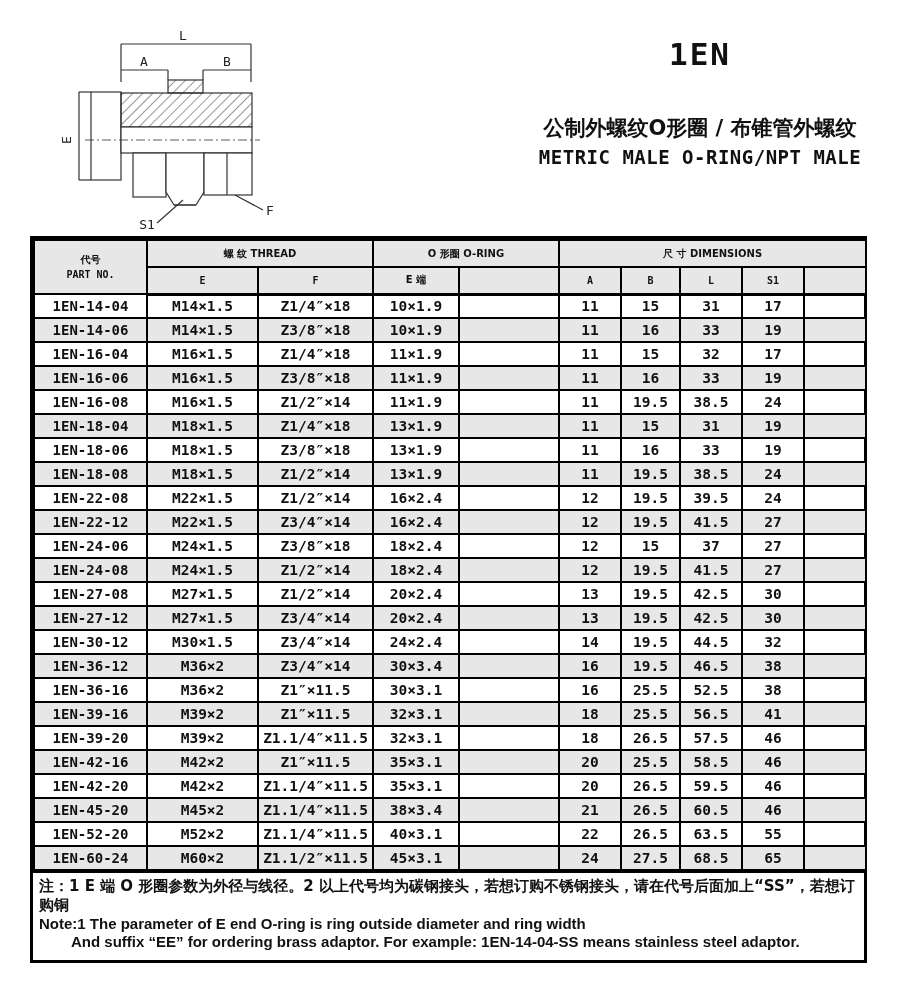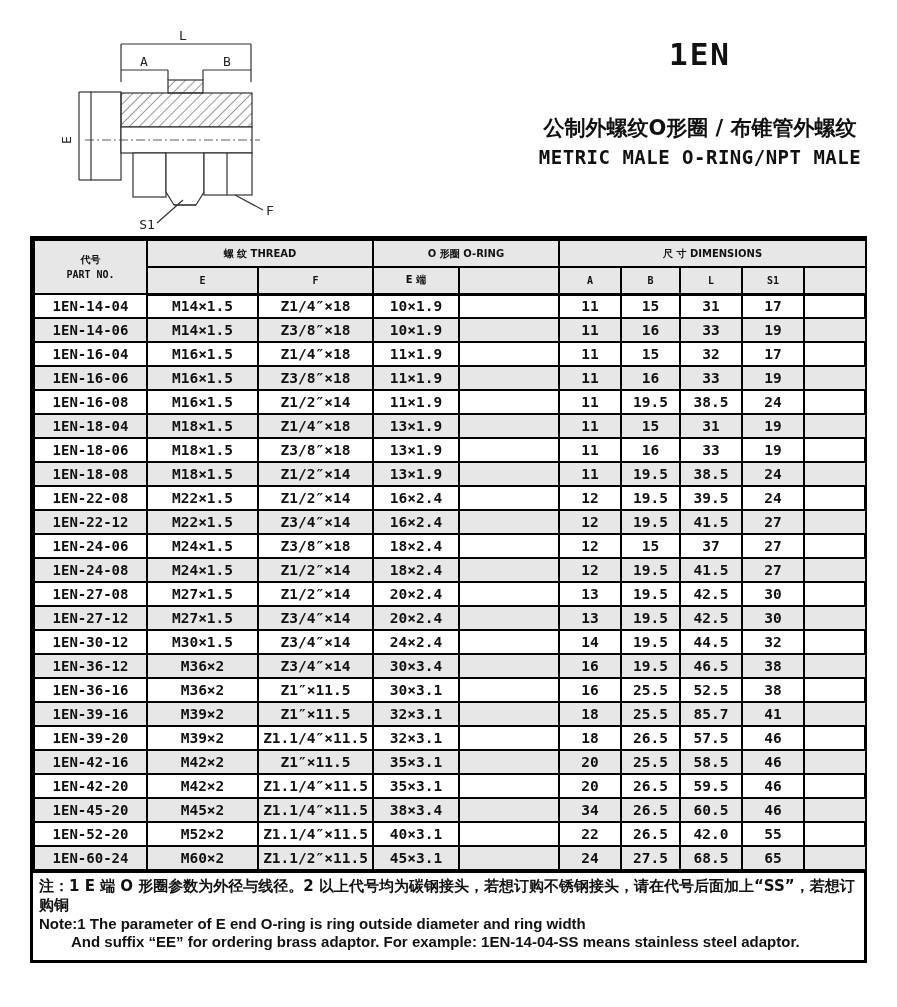--- a/index.html
+++ b/index.html
@@ -355,21 +355,21 @@
         <td></td>
       </tr>
           <tr>
         <td class="c-part">1EN-39-16</td>
         <td>M39×2</td>
         <td>Z1″×11.5</td>
         <td>32×3.1</td>
         <td></td>
         <td>18</td>
         <td>25.5</td>
-        <td>85.7</td>
+        <td>56.5</td>
         <td>41</td>
         <td></td>
       </tr>
           <tr>
         <td class="c-part">1EN-39-20</td>
         <td>M39×2</td>
         <td>Z1.1/4″×11.5</td>
         <td>32×3.1</td>
         <td></td>
         <td>18</td>
@@ -401,35 +401,35 @@
         <td>59.5</td>
         <td>46</td>
         <td></td>
       </tr>
           <tr>
         <td class="c-part">1EN-45-20</td>
         <td>M45×2</td>
         <td>Z1.1/4″×11.5</td>
         <td>38×3.4</td>
         <td></td>
-        <td>34</td>
+        <td>21</td>
         <td>26.5</td>
         <td>60.5</td>
         <td>46</td>
         <td></td>
       </tr>
           <tr>
         <td class="c-part">1EN-52-20</td>
         <td>M52×2</td>
         <td>Z1.1/4″×11.5</td>
         <td>40×3.1</td>
         <td></td>
         <td>22</td>
         <td>26.5</td>
-        <td>42.0</td>
+        <td>63.5</td>
         <td>55</td>
         <td></td>
       </tr>
           <tr>
         <td class="c-part">1EN-60-24</td>
         <td>M60×2</td>
         <td>Z1.1/2″×11.5</td>
         <td>45×3.1</td>
         <td></td>
         <td>24</td>

